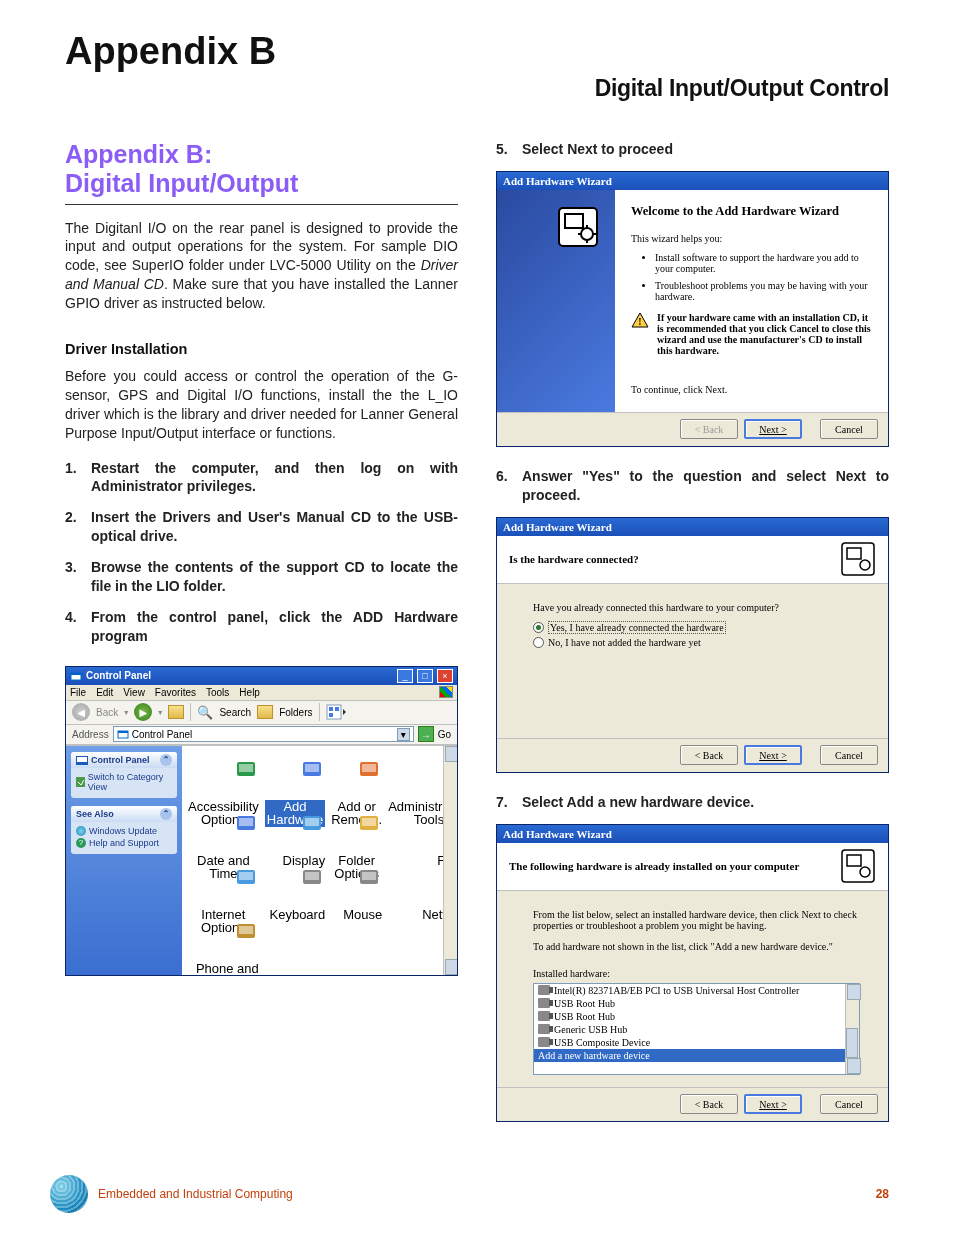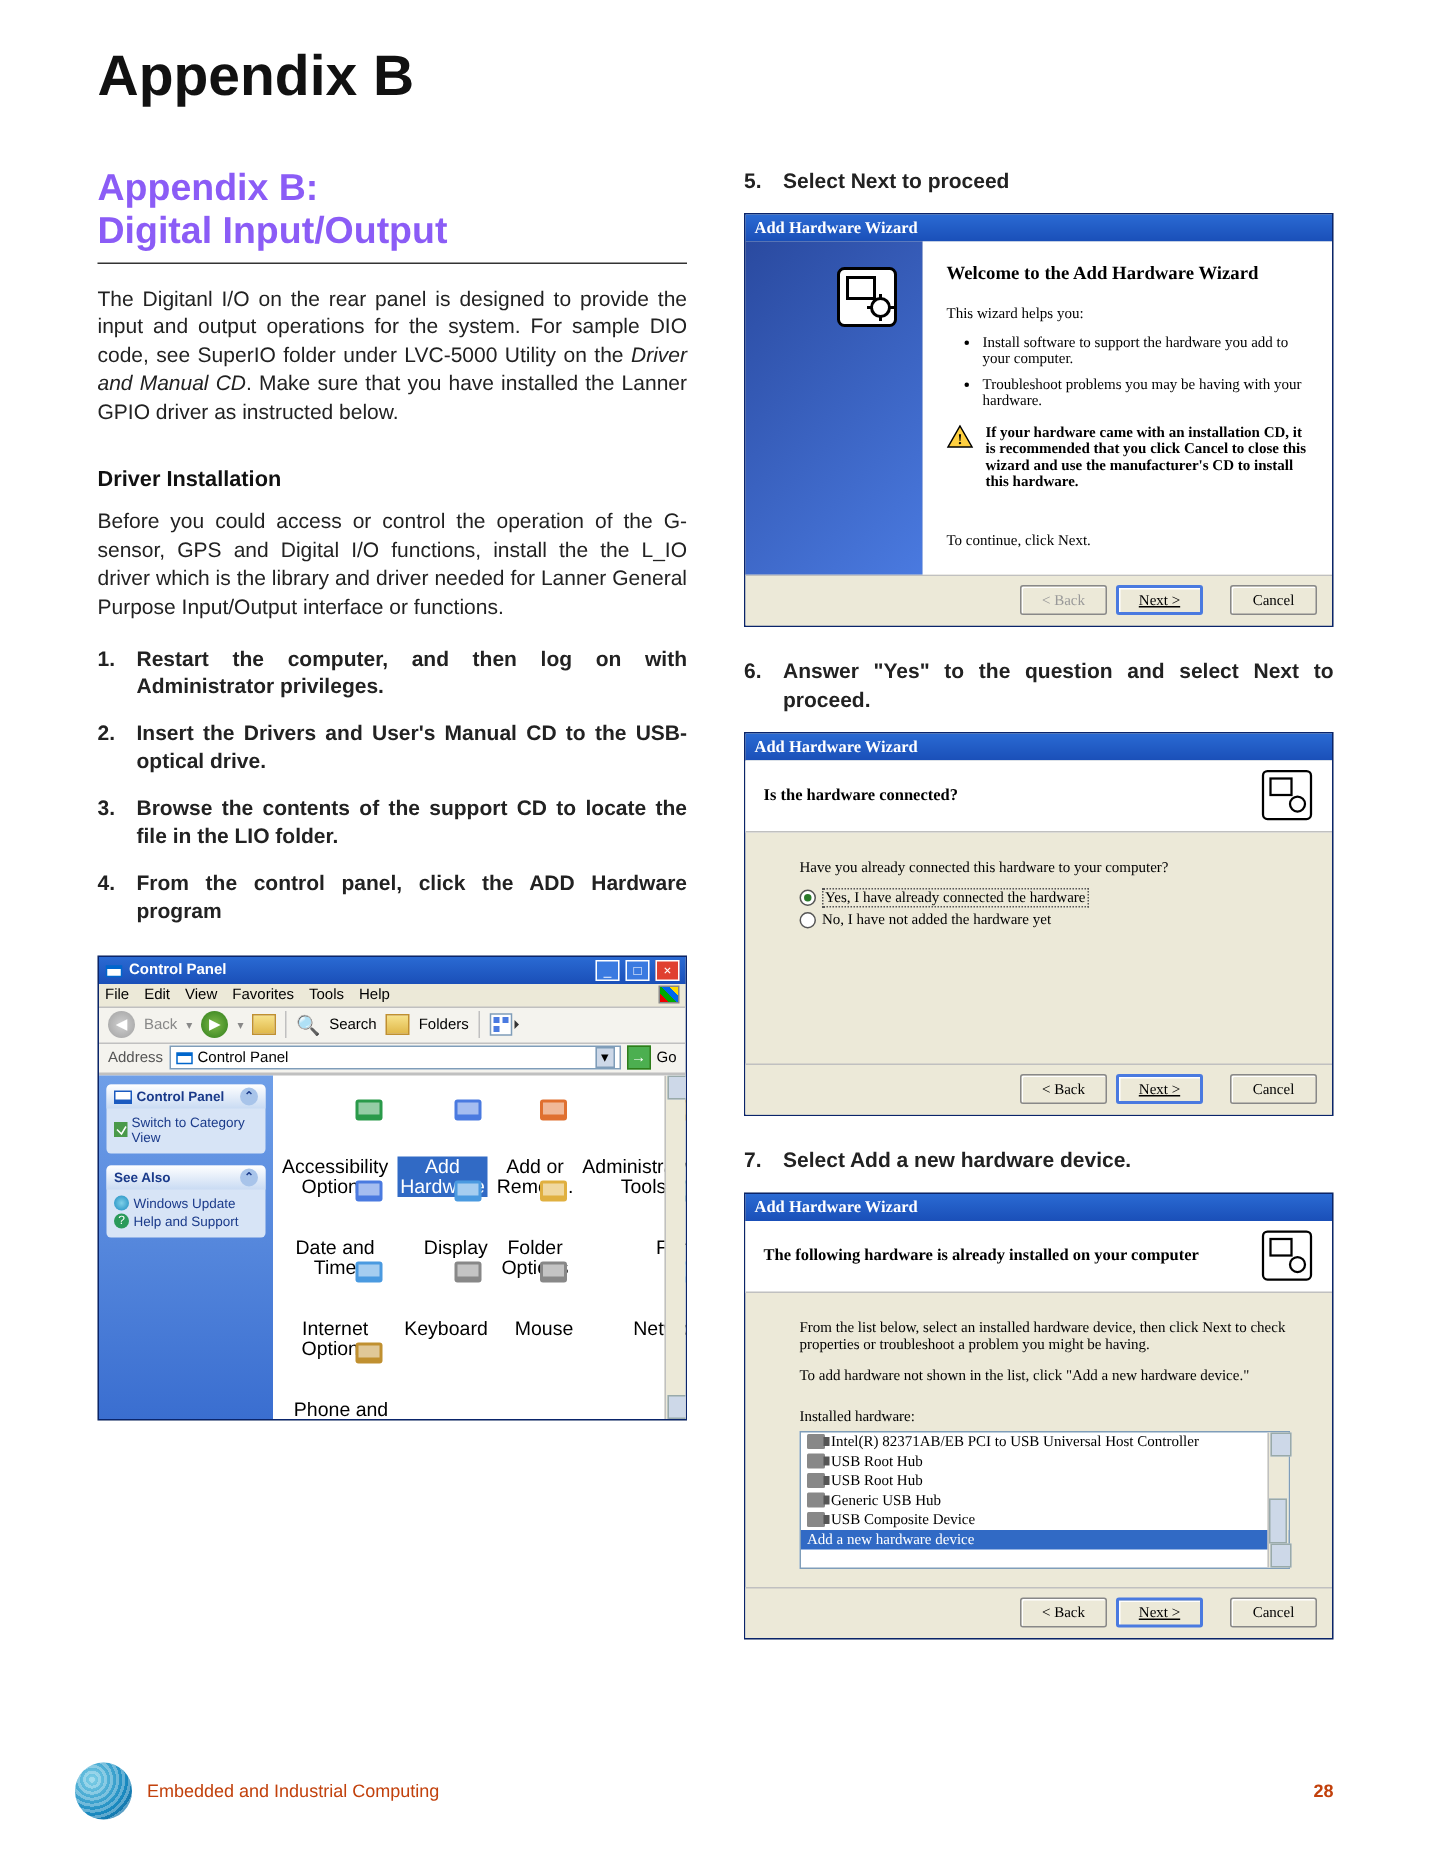--- a/index.html
+++ b/index.html
@@ -355,20 +355,21 @@
     background: repeating-radial-gradient(circle at 30% 30%, rgba(255,255,255,.3) 0 2px, transparent 2px 4px);
   }
   .page-num { margin-left: auto; font-weight: 700; font-size: 12px; }
   .u { text-decoration: underline; }
 </style>
 </head>
 <body>
 
 <div class="page-header">
   <div class="appendix-title">Appendix B</div>
+  <div class="chapter-title">Digital Input/Output Control</div>
 </div>
 
 <div class="columns">
 
   <div class="col">
     <div class="section-heading" style="white-space:pre-line">Appendix B:
 Digital Input/Output</div>
 
     <p class="body-text">
       <span>The Digitanl I/O on the rear panel is designed to provide the input and output operations for the system.  For sample DIO code, see SuperIO folder under LVC-5000 Utility on the </span><span class="ital">Driver and  Manual CD</span><span>. Make sure that you have installed the  Lanner GPIO driver as instructed below.</span>

